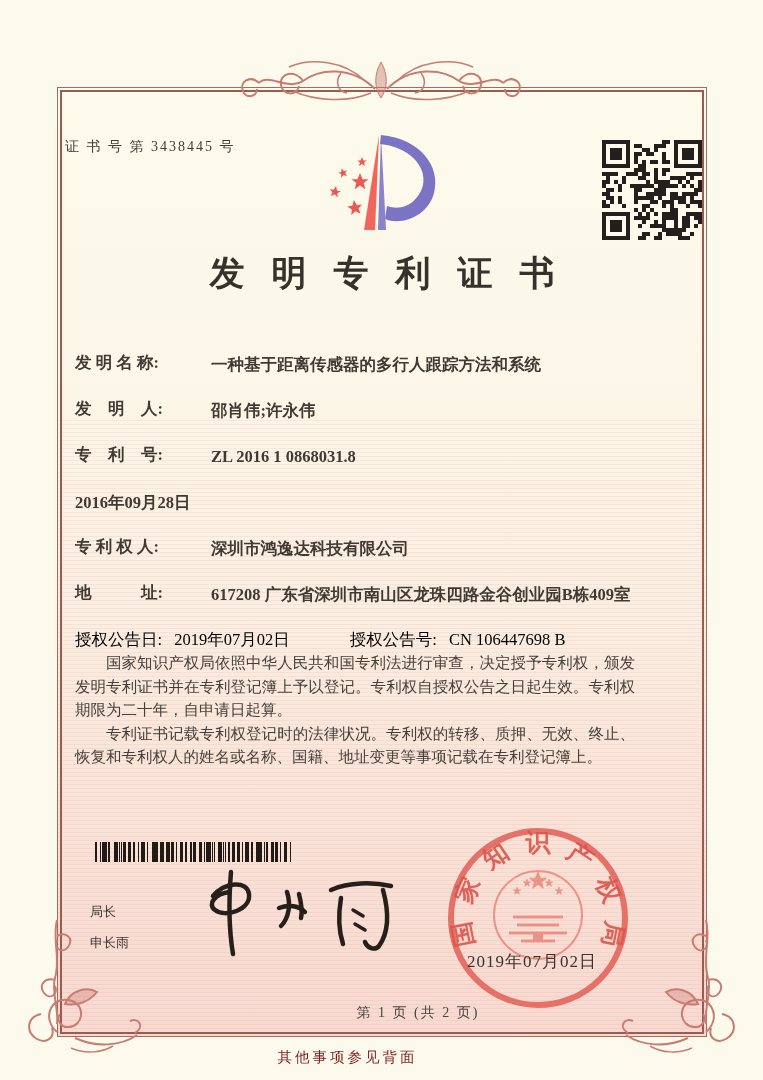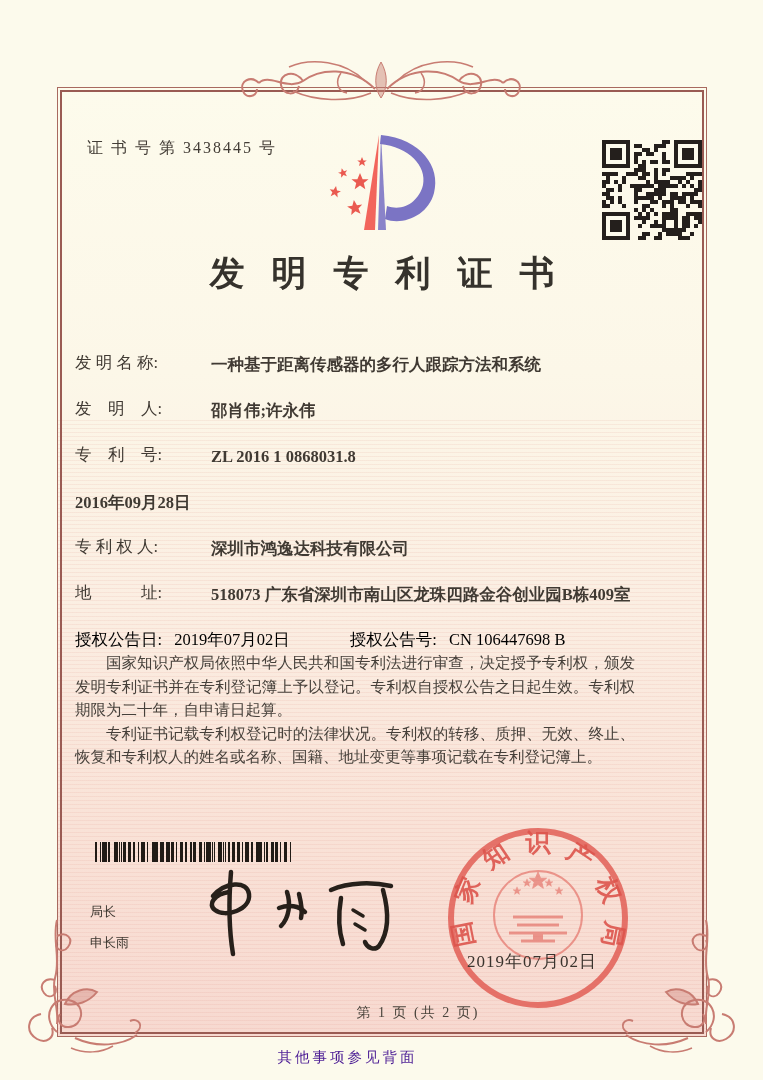--- a/index.html
+++ b/index.html
@@ -20,44 +20,44 @@
     background:repeating-linear-gradient(0deg,rgba(213,120,108,.12) 0 1px,rgba(0,0,0,0) 1px 4px);
     opacity:.85;
   }
   .frame{
     left:57px;top:87px;width:648px;height:948px;
     border:1px solid #a8695f;
   }
   .frame::before{
     content:"";position:absolute;inset:2px;border:2px solid #9a5b53;
   }
-  .cert-no{left:87px;top:138px;font-size:16px;letter-spacing:2px;color:#433d36;}
+  .cert-no{left:65px;top:138px;font-size:14px;letter-spacing:2px;color:#433d36;}
   .title{
     left:57px;top:250px;width:650px;text-align:center;
     font-size:35px;font-weight:bold;letter-spacing:27px;text-indent:27px;
     color:#35322c;
   }
   .row{left:75px;font-size:16.5px;color:#403a33;display:flex;}
-  .row .lbl{width:136px;flex:0 0 136px;}
+  .row .lbl{width:136px;flex:0 0 136px;font-weight:bold;}
   .row .val{max-width:450px;line-height:25px;font-weight:bold;}
   .grant-row{left:75px;top:629px;font-size:16.5px;color:#000000;}
   .grant-row .pair2{margin-left:56px;}
   .paras{left:75px;top:651px;width:560px;font-size:15.5px;line-height:23.5px;
     text-align:justify;color:#46403a;font-family:Liberation Serif, serif;}
   .paras p{margin:0;text-indent:2em;}
   .barcode{
     left:95px;top:842px;width:197px;height:20px;
     background:
       repeating-linear-gradient(90deg,#211b16 0 2px,transparent 2px 5px,#211b16 5px 6px,transparent 6px 9px,#211b16 9px 12px,transparent 12px 14px,#211b16 14px 15px,transparent 15px 19px),
       repeating-linear-gradient(90deg,#211b16 0 1px,transparent 1px 7px,#211b16 7px 10px,transparent 10px 13px);
   }
   .director{left:90px;top:896px;font-size:13px;color:#3c362f;line-height:31px;}
   .seal-date{left:467px;top:950px;font-size:17px;color:#3a332d;letter-spacing:1px;z-index:5;}
   .page-num{left:57px;top:1004px;width:722px;text-align:center;font-size:14px;color:#4a443c;letter-spacing:2px;}
-  .back-note{left:0;top:1048px;width:695px;text-align:center;font-size:14.5px;color:#4c1d95;letter-spacing:3px;}
+  .back-note{left:0;top:1048px;width:695px;text-align:center;font-size:14.5px;color:#7f1d1d;letter-spacing:3px;}
   svg{display:block;}
   .z2{z-index:2;} .z3{z-index:3;} .z4{z-index:4;}
 </style>
 </head>
 <body>
 
 <svg width="0" height="0" style="position:absolute">
   <defs>
     <path id="st" d="M0,-10 L2.9,-3.1 L9.5,-3.1 L4.2,1.2 L5.9,8.1 L0,4 L-5.9,8.1 L-4.2,1.2 L-9.5,-3.1 L-2.9,-3.1 Z"></path>
     <g id="tOrnH" stroke="#c87c72" fill="none" stroke-width="2">
@@ -354,21 +354,21 @@
 </div>
 <div class="abs row z3" style="top:490px">
   <span class="val">2016年09月28日</span>
 </div>
 <div class="abs row z3" style="top:536px">
   <span class="lbl">专 利 权 人:</span>
   <span class="val">深圳市鸿逸达科技有限公司</span>
 </div>
 <div class="abs row z3" style="top:582px">
   <span class="lbl">地　　　址:</span>
-  <span class="val">518073 广东省深圳市南山区龙珠四路金谷创业园B栋409室</span>
+  <span class="val">617208 广东省深圳市南山区龙珠四路金谷创业园B栋409室</span>
 </div>
 
 <div class="abs grant-row z3">
   <span>授权公告日:</span>
   <span style="margin-left:8px">2019年07月02日</span>
   <span class="pair2">授权公告号:</span>
   <span style="margin-left:8px">CN 106447698 B</span>
 </div>
 
 <div class="abs paras z3">

